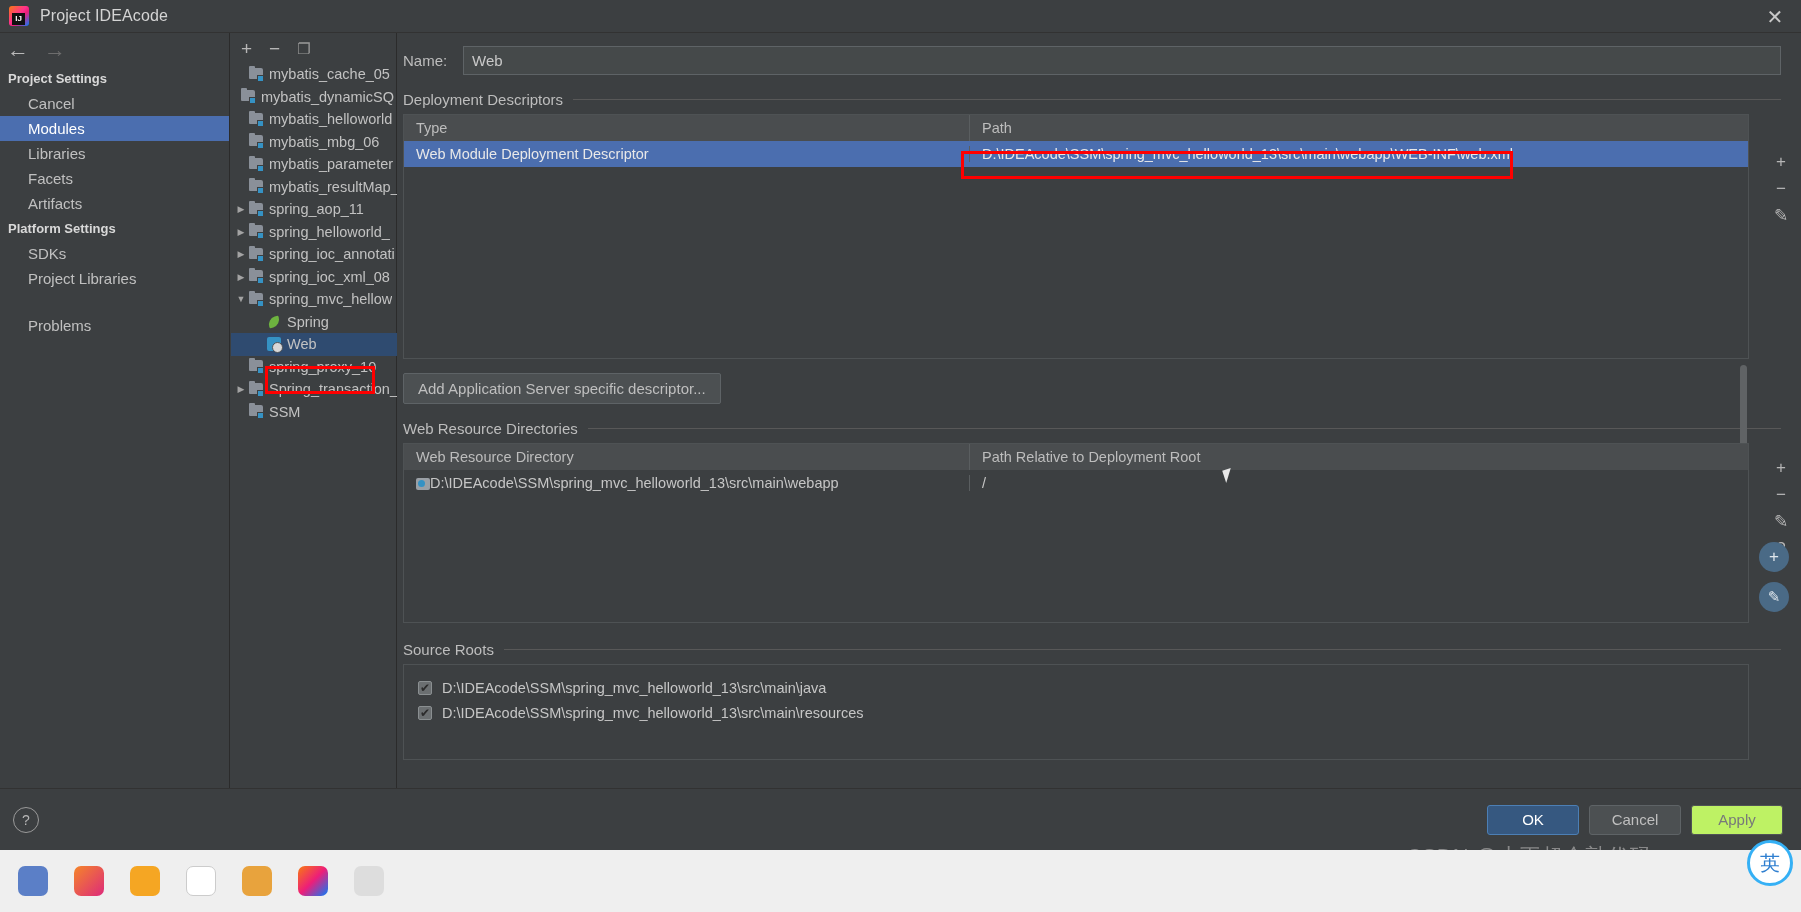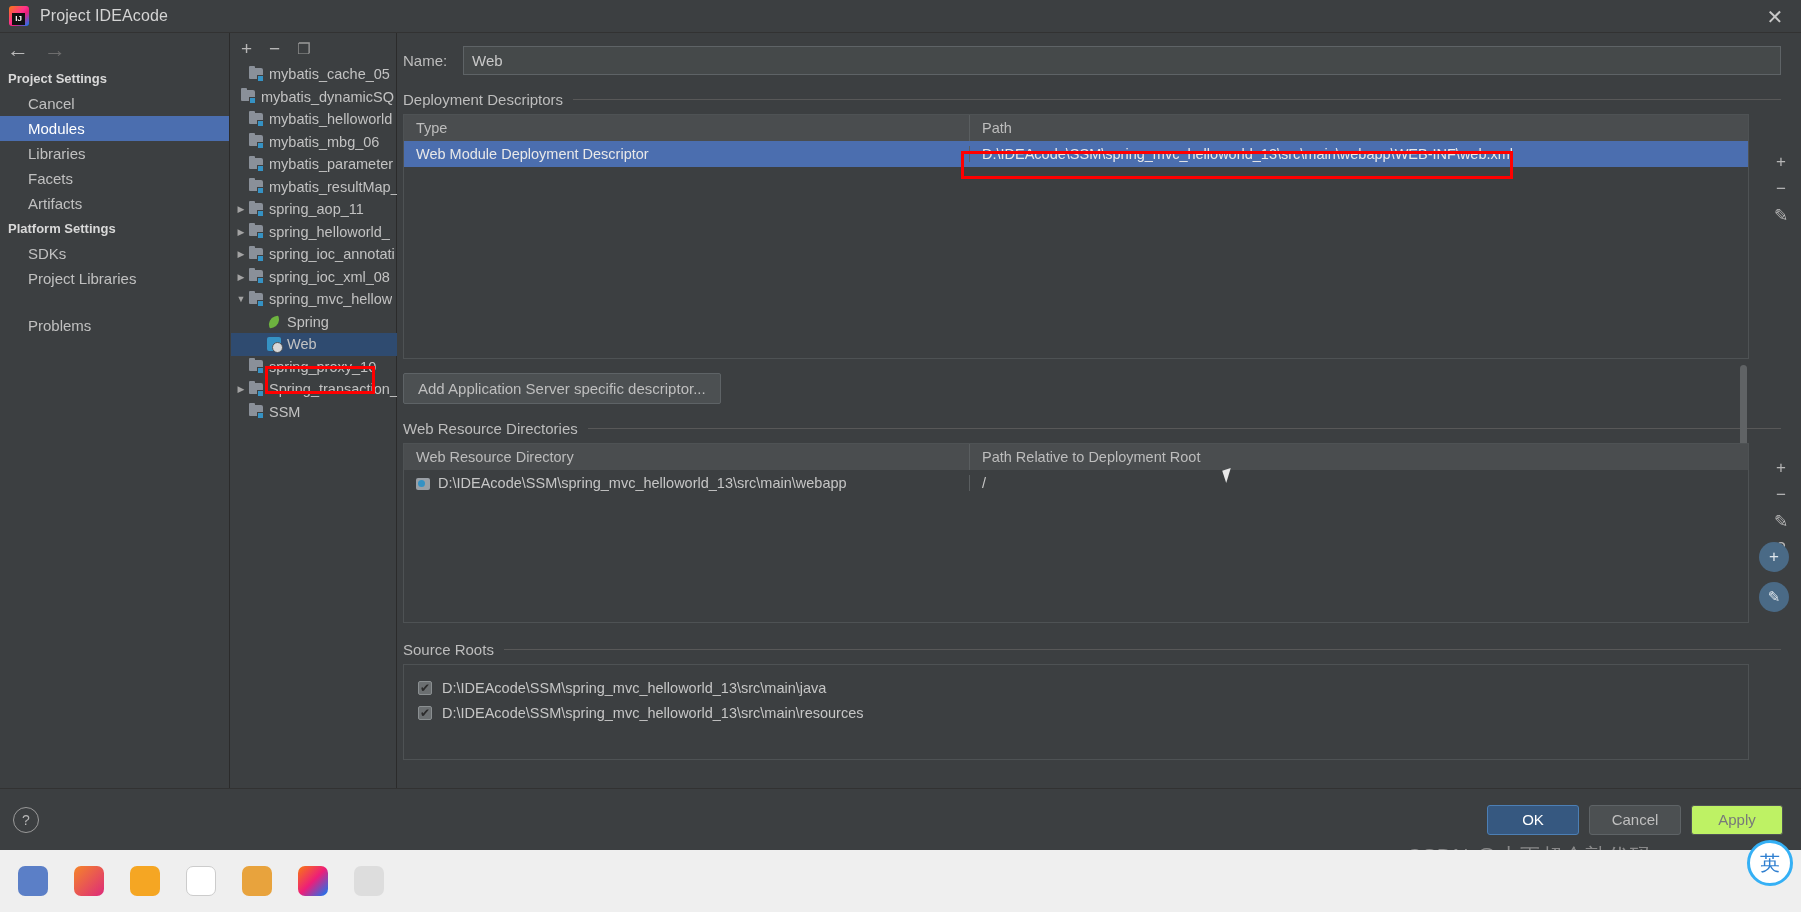--- a/index.html
+++ b/index.html
@@ -466,21 +466,21 @@
       <span class="section-title">Web Resource Directories</span>
       <span class="section-rule"></span>
     </div>
 
     <div class="table-wrap" style="height:180px; margin-right:52px;">
       <div class="thead">
         <div class="th" style="width:566px">Web Resource Directory</div>
         <div class="th" style="flex:1; border-right:none">Path Relative to Deployment Root</div>
       </div>
       <div class="tbody-row">
-        <div class="td bordered" style="width:566px; gap:8px;">
+        <div class="td bordered" style="width:566px; ">
           <span class="dir-ico"></span>
           <span>D:\IDEAcode\SSM\spring_mvc_helloworld_13\src\main\webapp</span>
         </div>
         <div class="td" style="flex:1">/</div>
       </div>
     </div>
 
     <div class="side-btns" style="top:424px; right:6px;">
       <span class="side-btn">+</span>
       <span class="side-btn">−</span>

